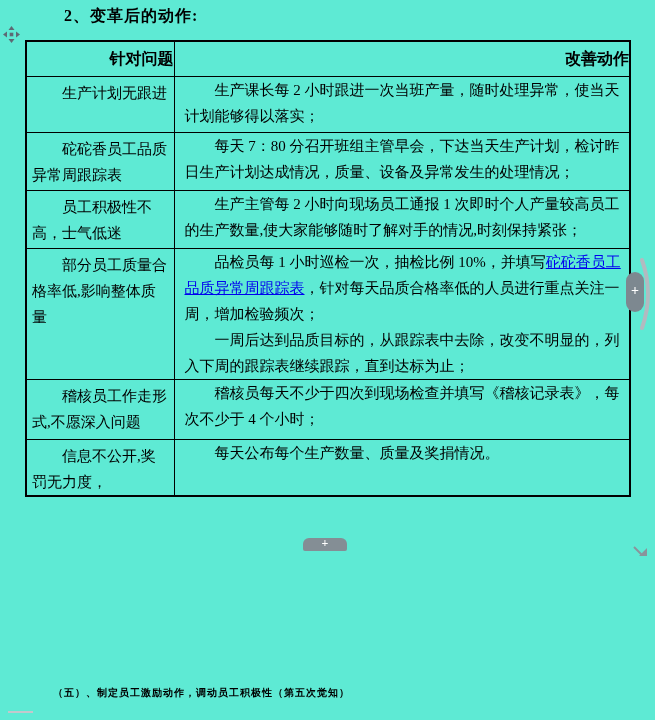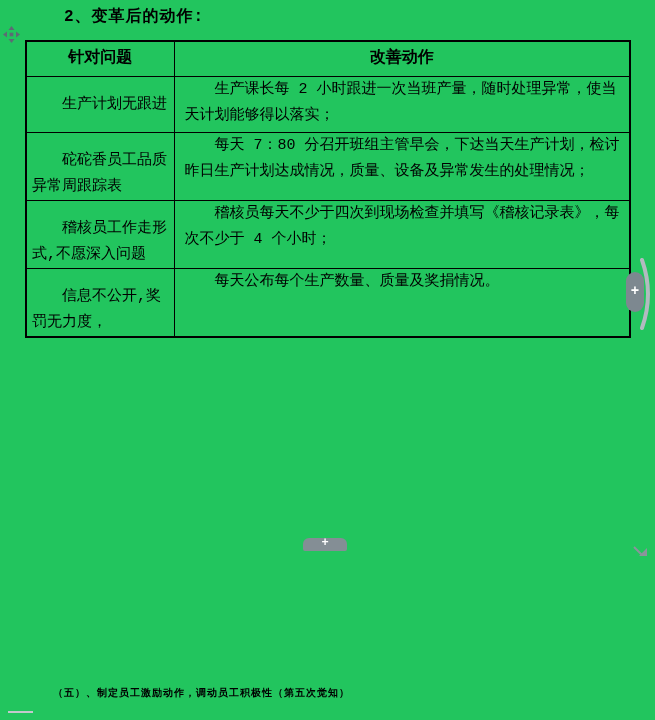--- a/index.html
+++ b/index.html
@@ -1,39 +1,39 @@
 <!DOCTYPE html>
 <html><head>
 <meta charset="utf-8">
 <style>
   * { margin:0; padding:0; box-sizing:border-box; }
   html,body { background:#ffffff; }
   .page {
-    position:relative; width:655px; height:720px; background:#22c55e;
-    font-family:Liberation Mono, monospace; color:#000; overflow:hidden;
+    position:relative; width:655px; height:720px; background:#5eead4;
+    font-family:Liberation Serif, serif; color:#000; overflow:hidden;
   }
   .heading-top {
     position:absolute; left:64px; top:6px;
     font-size:16px; font-weight:bold; letter-spacing:1px;
   }
   .move-handle { position:absolute; left:3px; top:26px; width:17px; height:17px; cursor:move; }
   table.actions {
     position:absolute; left:25px; top:40px; width:604px;
     border-collapse:collapse; table-layout:fixed;
     border:2px solid #000;
   }
   table.actions th, table.actions td {
     border:1px solid #000; vertical-align:top;
     font-size:15px; line-height:26px; font-weight:normal;
   }
   table.actions th {
-    font-weight:bold; font-size:16px; text-align:center; vertical-align:middle;
+    font-weight:bold; font-size:16px; text-align:right; vertical-align:middle;
     height:35px; line-height:31px;margin-left:21px;
   }
-  td.problem-cell { padding:15px 5px 0 5px; text-indent:2em; }
+  td.problem-cell { padding:3px 5px 0 5px; text-indent:2em; }
   td.action-cell  { padding:0 8px 0 10px; }
   td.action-cell p { text-indent:2em; }
   a.doc-link { color:#0000ee; text-decoration:underline; cursor:pointer; }
   .attachment-line {
     position:absolute; left:58px; top:551px; font-size:15px; letter-spacing:0.5px;
   }
   .heading-bottom {
     position:absolute; left:53px; top:686px; font-size:10px; font-weight:bold; letter-spacing:1px;
   }
   
@@ -89,20 +89,33 @@
       <td class="action-cell">
             <p>生产课长每 2 小时跟进一次当班产量，随时处理异常，使当天计划能够得以落实；</p>
           </td>
     </tr>
     <tr style="height:58px">
       <td class="problem-cell">砣砣香员工品质异常周跟踪表</td>
       <td class="action-cell">
             <p>每天 7：80 分召开班组主管早会，下达当天生产计划，检讨昨日生产计划达成情况，质量、设备及异常发生的处理情况；</p>
           </td>
     </tr>
+    <tr style="height:58px">
+      <td class="problem-cell">员工积极性不高，士气低迷</td>
+      <td class="action-cell">
+            <p>生产主管每 2 小时向现场员工通报 1 次即时个人产量较高员工的生产数量,使大家能够随时了解对手的情况,时刻保持紧张；</p>
+          </td>
+    </tr>
+    <tr style="height:125px">
+      <td class="problem-cell">部分员工质量合格率低,影响整体质量</td>
+      <td class="action-cell">
+        <p><span>品检员每 1 小时巡检一次，抽检比例 10%，并填写</span><a class="doc-link">砣砣香员工品质异常周跟踪表</a><span>，针对每天品质合格率低的人员进行重点关注一周，增加检验频次；</span></p>
+        <p>一周后达到品质目标的，从跟踪表中去除，改变不明显的，列入下周的跟踪表继续跟踪，直到达标为止；</p>
+      </td>
+    </tr>
     <tr style="height:60px">
       <td class="problem-cell">稽核员工作走形式,不愿深入问题</td>
       <td class="action-cell">
             <p>稽核员每天不少于四次到现场检查并填写《稽核记录表》，每次不少于 4 个小时；</p>
           </td>
     </tr>
     <tr style="height:55px">
       <td class="problem-cell">信息不公开,奖罚无力度，</td>
       <td class="action-cell">
             <p>每天公布每个生产数量、质量及奖捐情况。</p>

